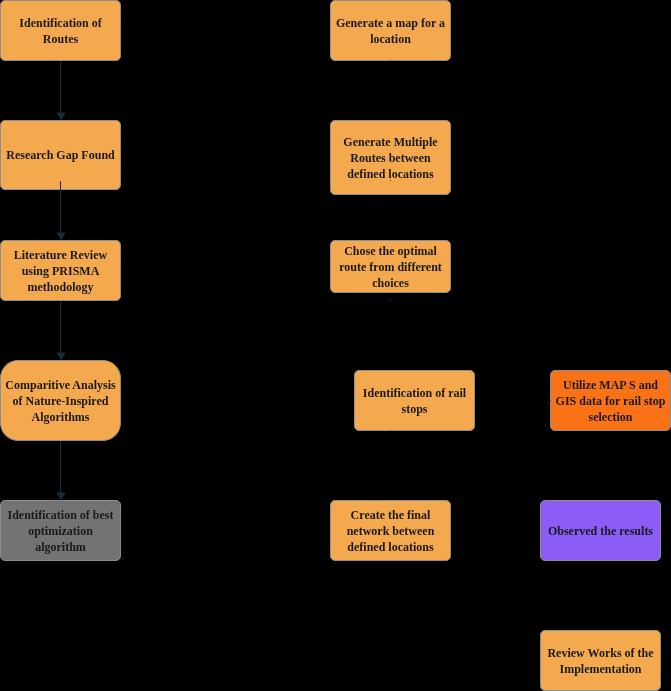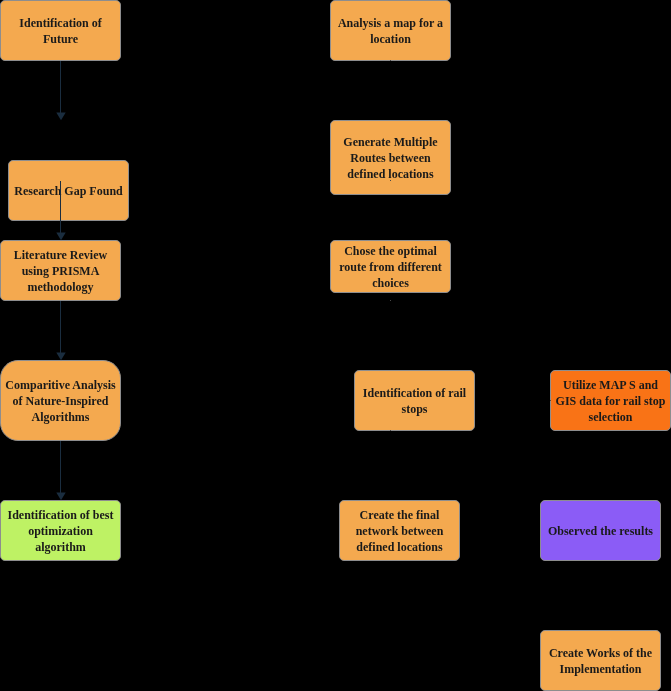--- a/index.html
+++ b/index.html
@@ -9,30 +9,30 @@
         background:#F4A94F;border:1px solid #8D8D8E;border-radius:5px;
         display:flex;flex-direction:column;align-items:center;justify-content:center;
         text-align:center;white-space:nowrap;
         font-family:"Liberation Serif",serif;font-weight:bold;font-size:12px;
         color:#1a1a1a;line-height:16px;padding:0 5px;}
   .node-line{display:block;}
   .edge{position:absolute;overflow:visible;}
 
   
   #node-n1{left:0px;   top:0px;   width:121px; height:61px;}
-  #node-n2{left:8px;   top:120px; width:121px; height:61px;margin-top:40px;}
+  #node-n2{left:0px;   top:120px; width:121px; height:70px;}
   #node-n3{left:0px;   top:240px; width:121px; height:61px;}
   #node-n4{left:0px;   top:360px; width:121px; height:81px;border-radius:18px;}
   #node-n5{left:0px;   top:500px; width:121px; height:61px;}
   
   #node-m1{left:330px; top:0px;   width:121px; height:61px;}
   #node-m2{left:330px; top:120px; width:121px; height:75px;}
   #node-m3{left:330px; top:240px; width:121px; height:53px;}
   #node-m4{left:330px; top:370px; width:121px; height:61px;margin-left:24px;}
-  #node-m5{left:330px; top:500px; width:121px; height:61px;margin-left:9px;}
+  #node-m5{left:330px; top:500px; width:121px; height:61px;}
   
   #node-r1{left:550px; top:370px; width:121px; height:61px;}
   #node-r2{left:540px; top:500px; width:121px; height:61px;}
   #node-r3{left:540px; top:630px; width:121px; height:61px;}
 
   
   #edge-e1{left:53px; top:61px;  width:16px; height:60px;}
   #edge-e2{left:53px; top:181px; width:16px; height:60px;}
   #edge-e3{left:53px; top:301px; width:16px; height:60px;}
   #edge-e4{left:53px; top:441px; width:16px; height:60px;}
@@ -45,43 +45,43 @@
   #stub-s4{left:390px; top:430px;}
   #stub-s5{left:550px; top:400px;}
 </style>
 </head>
 <body>
 
 <div id="canvas" style="background: rgb(0, 0, 0);">
 
   <div class="node" id="node-n1" style="background: rgb(244, 169, 79); border-color: rgb(141, 141, 142); color: rgb(26, 26, 26);">
     <span class="node-line">Identification of</span>
-    <span class="node-line">Future</span>
+    <span class="node-line">Routes</span>
   </div>
   <div class="node" id="node-n2" style="background: rgb(244, 169, 79); border-color: rgb(141, 141, 142); color: rgb(26, 26, 26);">
     <span class="node-line">Research Gap Found</span>
   </div>
   <div class="node" id="node-n3" style="background: rgb(244, 169, 79); border-color: rgb(141, 141, 142); color: rgb(26, 26, 26);">
     <span class="node-line">Literature Review</span>
     <span class="node-line">using PRISMA</span>
     <span class="node-line">methodology</span>
   </div>
   <div class="node" id="node-n4" style="background: rgb(244, 169, 79); border-color: rgb(141, 141, 142); color: rgb(26, 26, 26);">
     <span class="node-line">Comparitive Analysis</span>
     <span class="node-line">of Nature-Inspired</span>
     <span class="node-line">Algorithms</span>
   </div>
-  <div class="node" id="node-n5" style="background: #bef264; border-color: rgb(141, 141, 142); color: rgb(26, 26, 26);">
+  <div class="node" id="node-n5" style="background: #737373; border-color: rgb(141, 141, 142); color: rgb(26, 26, 26);">
     <span class="node-line">Identification of best</span>
     <span class="node-line">optimization</span>
     <span class="node-line">algorithm</span>
   </div>
 
   <div class="node" id="node-m1" style="background: rgb(244, 169, 79); border-color: rgb(141, 141, 142); color: rgb(26, 26, 26);">
-    <span class="node-line">Analysis a map for a</span>
+    <span class="node-line">Generate a map for a</span>
     <span class="node-line">location</span>
   </div>
   <div class="node" id="node-m2" style="background: rgb(244, 169, 79); border-color: rgb(141, 141, 142); color: rgb(26, 26, 26);">
     <span class="node-line">Generate Multiple</span>
     <span class="node-line">Routes between</span>
     <span class="node-line">defined locations</span>
   </div>
   <div class="node" id="node-m3" style="background: rgb(244, 169, 79); border-color: rgb(141, 141, 142); color: rgb(26, 26, 26);">
     <span class="node-line">Chose the optimal</span>
     <span class="node-line">route from different</span>
@@ -99,21 +99,21 @@
 
   <div class="node" id="node-r1" style="background: #f97316; border-color: rgb(141, 141, 142); color: rgb(26, 26, 26);">
     <span class="node-line">Utilize MAP S and</span>
     <span class="node-line">GIS data for rail stop</span>
     <span class="node-line">selection</span>
   </div>
   <div class="node" id="node-r2" style="background: #8b5cf6; border-color: rgb(141, 141, 142); color: rgb(26, 26, 26);">
     <span class="node-line">Observed the results</span>
   </div>
   <div class="node" id="node-r3" style="background: rgb(244, 169, 79); border-color: rgb(141, 141, 142); color: rgb(26, 26, 26);">
-    <span class="node-line">Create Works of the</span>
+    <span class="node-line">Review Works of the</span>
     <span class="node-line">Implementation</span>
   </div>
 
   <svg class="edge" id="edge-e1" viewBox="0 0 16 60" width="16" height="60">
     <line x1="7.5" y1="0" x2="7.5" y2="52.5" stroke="#1A2D3F" stroke-width="1"></line>
     <polygon points="3.3,51.6 12.7,51.6 8,59.2" fill="#1A2D3F"></polygon>
   </svg>
   <svg class="edge" id="edge-e2" viewBox="0 0 16 60" width="16" height="60">
     <line x1="7.5" y1="0" x2="7.5" y2="52.5" stroke="#1A2D3F" stroke-width="1"></line>
     <polygon points="3.3,51.6 12.7,51.6 8,59.2" fill="#1A2D3F"></polygon>

